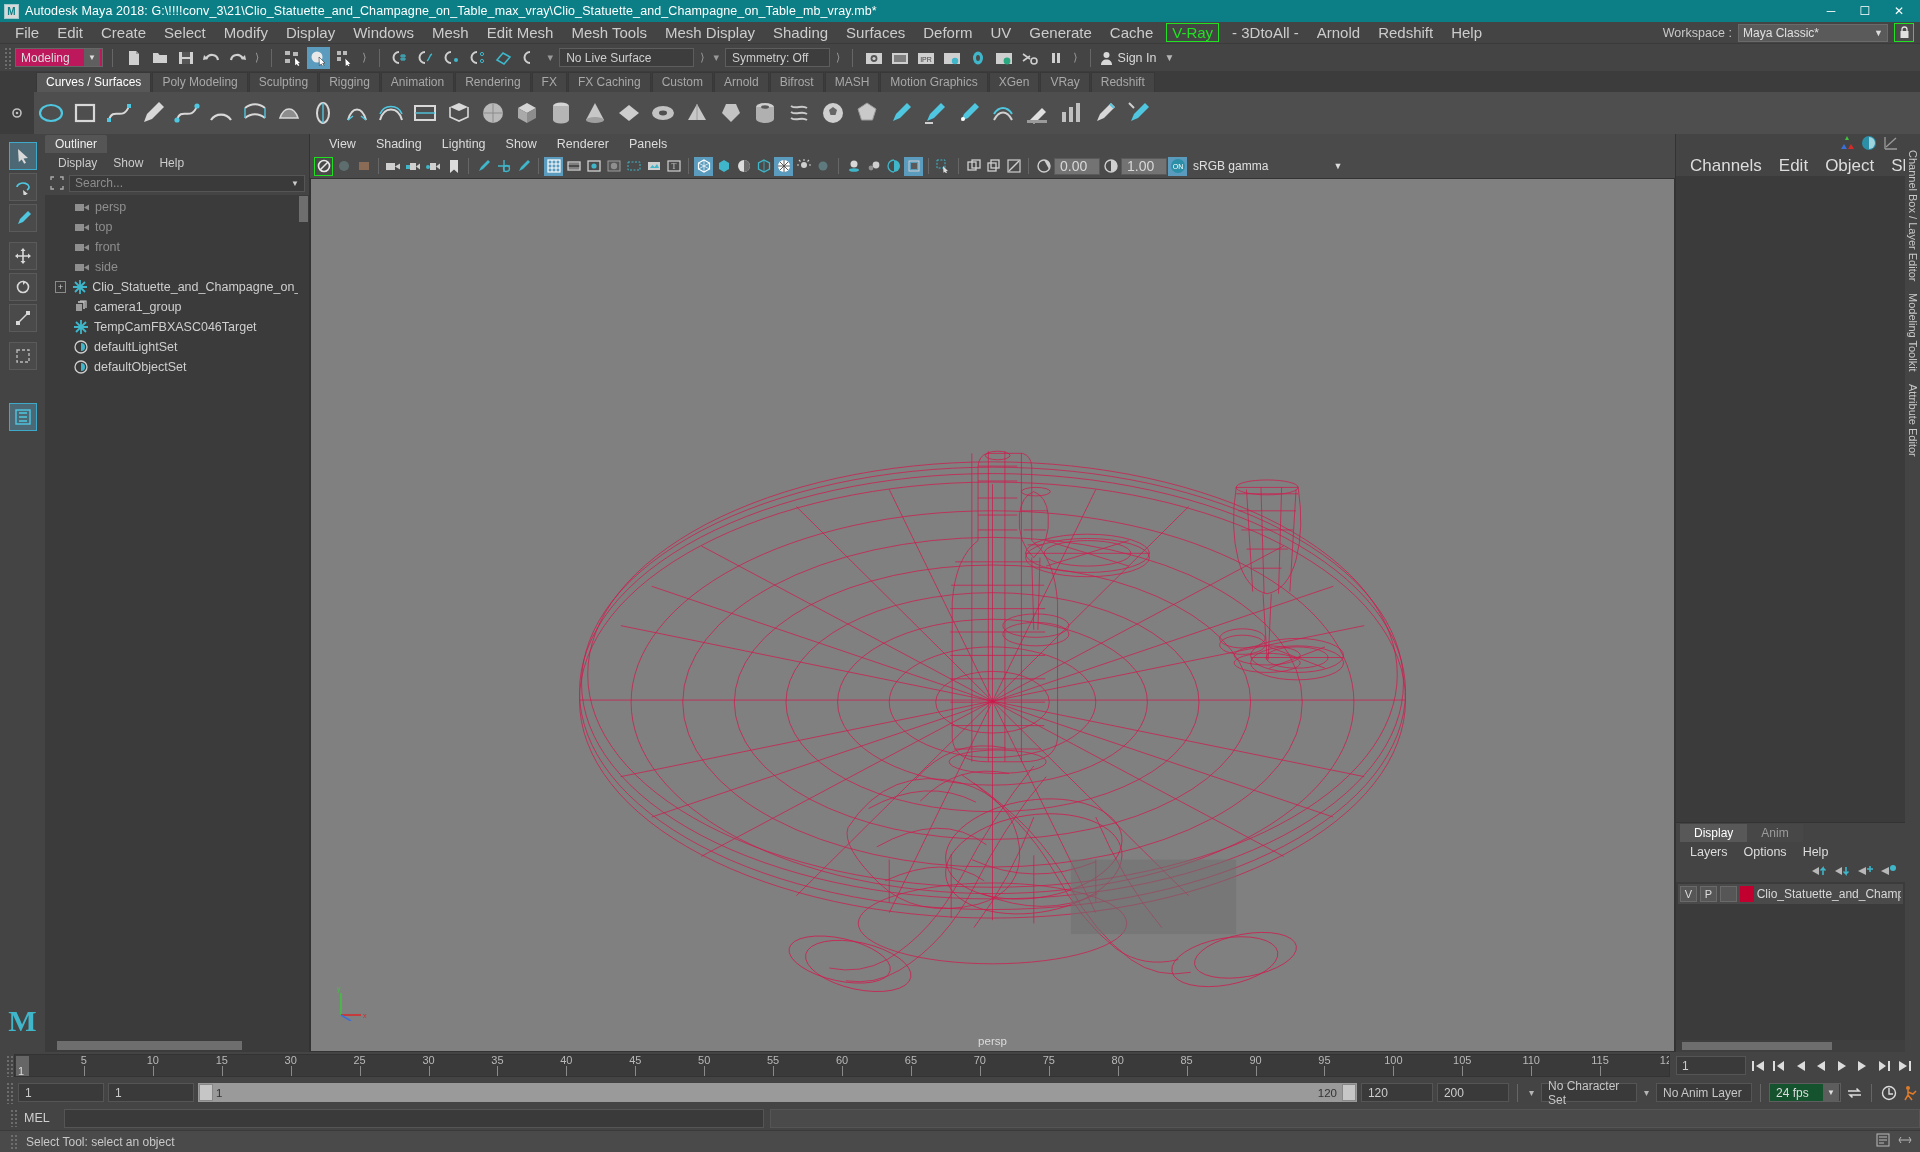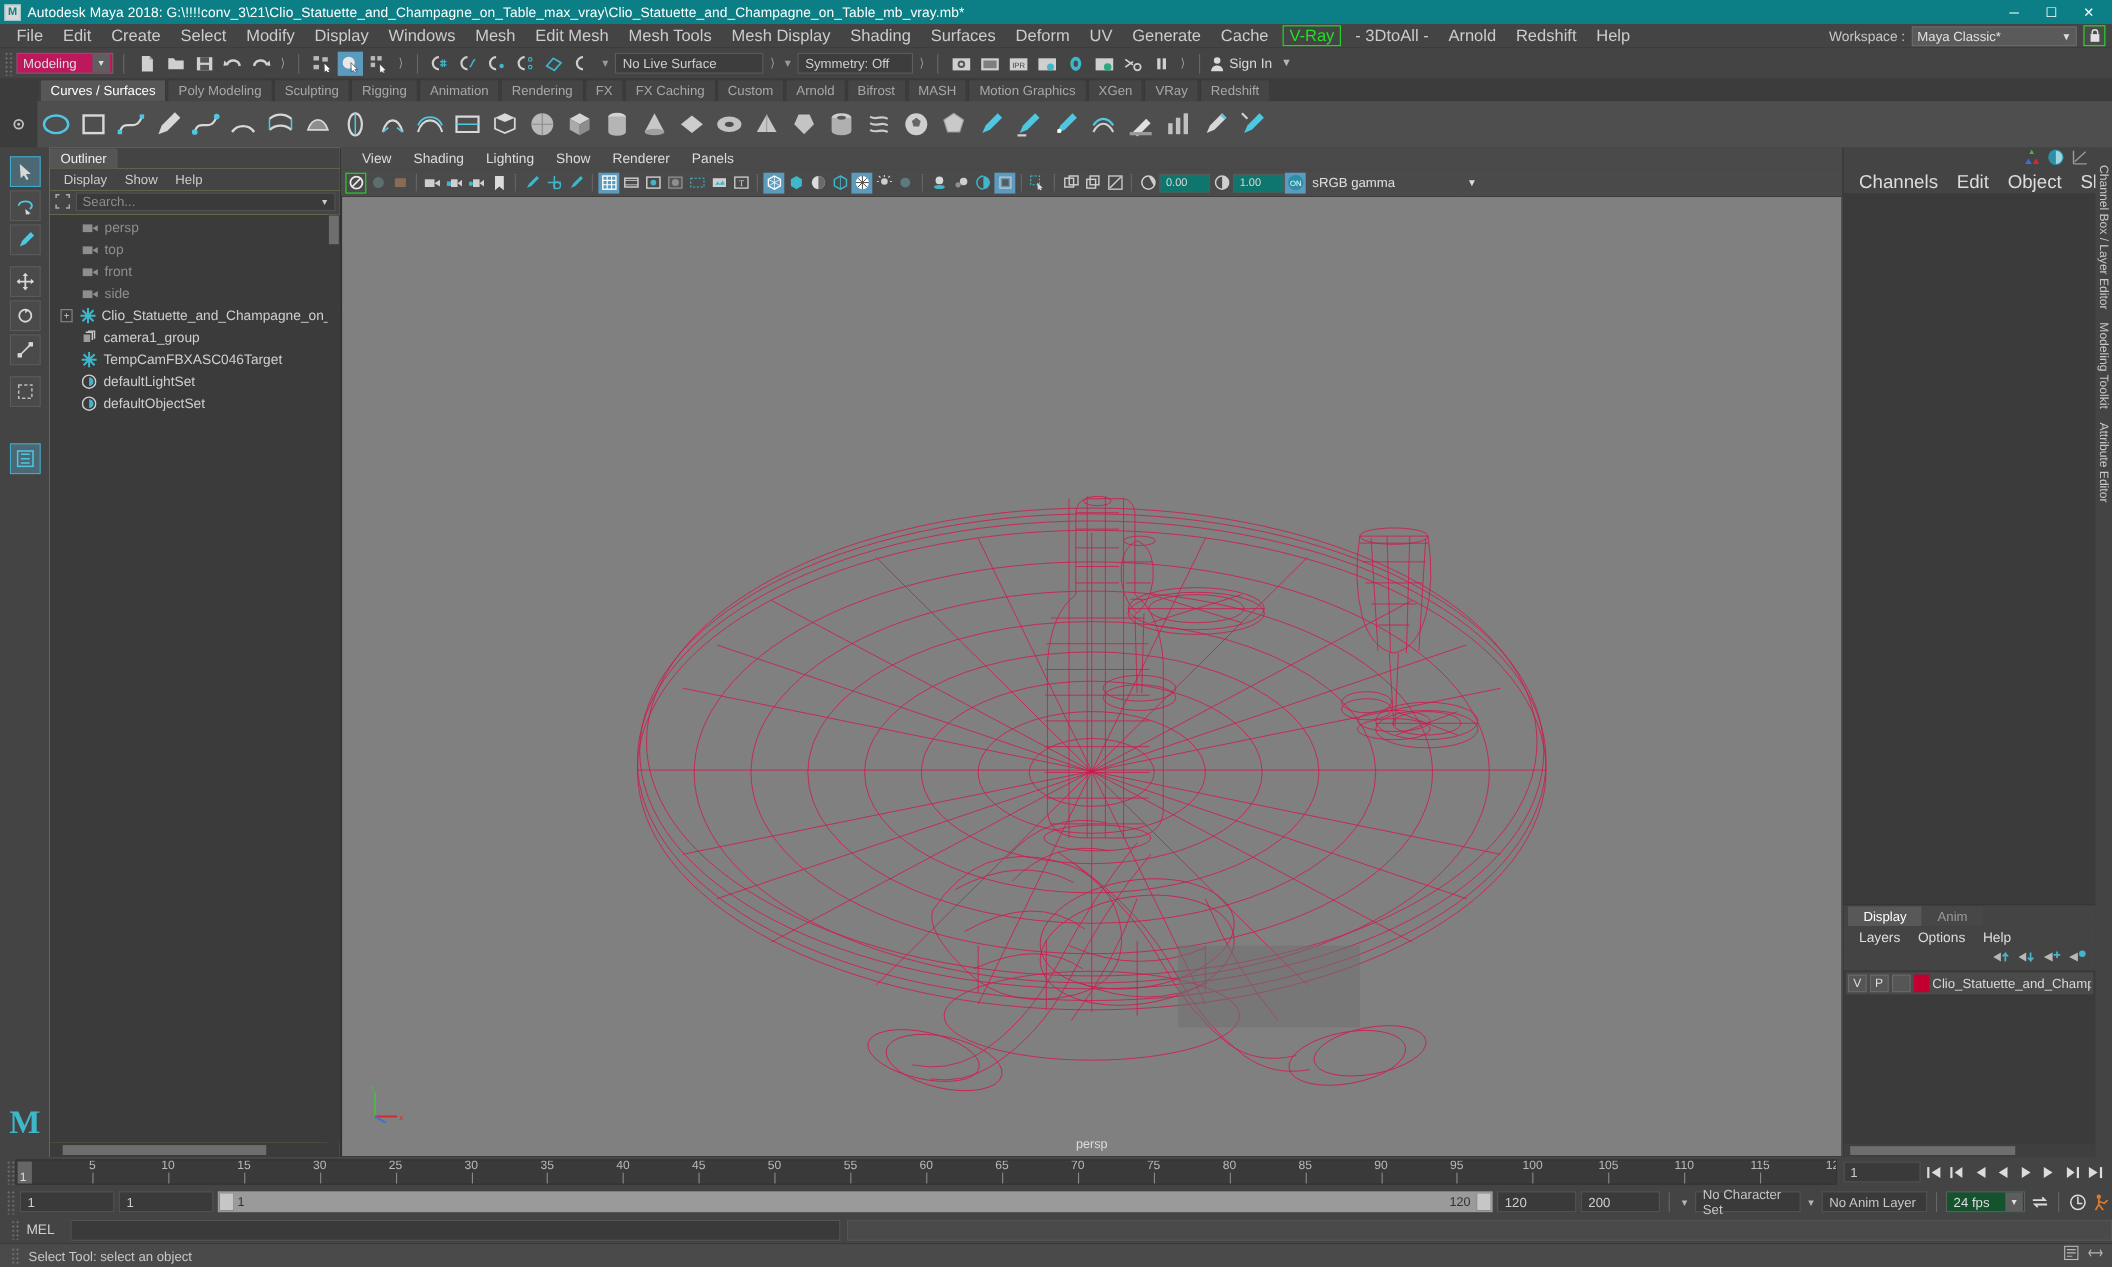--- a/index.html
+++ b/index.html
@@ -109,21 +109,21 @@
   .ol-hscroll .thumb { height:9px; width: 185px; background:#6e6e6e; margin-left:10px;}
 
   
   .viewport-wrap { flex:1; display:flex; flex-direction:column; background:#444; min-width:0;}
   .vp-menurow { height: 20px; display:flex; align-items:center; background:#4a4a4a; padding-left:10px; gap:2px;}
   .vp-menu { color:#dcdcdc; font-size:12.5px; padding:1px 9px;}
   .vp-toolbar { height: 24px; background:#4a4a4a; display:flex; align-items:center; padding-left:4px; gap:1px;}
   .vp-btn { width:19px;height:19px;display:flex;align-items:center;justify-content:center;color:#c9c9c9;}
   .vp-btn.sel { background:#5b9bbd; }
   .vp-btn.greenb { border:1px solid #1ee01e; }
-  .vp-num { width: 46px; height: 17px; background:#0f766e; border:1px solid #5a5a5a; color:#d8d8d8; font-size:10px; display:flex;align-items:center;padding-left:5px;}
+  .vp-num { width: 46px; height: 17px; background:#737373; border:1px solid #5a5a5a; color:#d8d8d8; font-size:14px; display:flex;align-items:center;padding-left:5px;}
   .vp-colorspace { width: 140px; height: 17px; background:#4a4a4a; color:#e0e0e0; font-size:12px; display:flex; align-items:center; padding-left:5px;}
   .vp-cs-arrow { width:18px;height:17px; display:flex;align-items:center;justify-content:center;color:#ddd; font-size:9px;}
   .vsep { width:1px;height:16px;background:#666;margin:0 4px;}
   .canvas { flex:1; background:#808080; position:relative; overflow:hidden; border:1px solid #333;}
   .canvas .persp-label { position:absolute; bottom:4px; left:50%; transform:translateX(-50%); color:#dcdcdc; font-size:11.5px;}
   .axis { position:absolute; left:24px; bottom:30px; width:40px; height:40px;}
 
   
   .rightcol { width: 230px; background: #3f3f3f; display:flex; flex-direction:column; border-left:1px solid #333;}
   .ch-header { height: 22px; display:flex; align-items:center; justify-content:flex-end; gap:6px; padding-right:6px; background:#444;}

